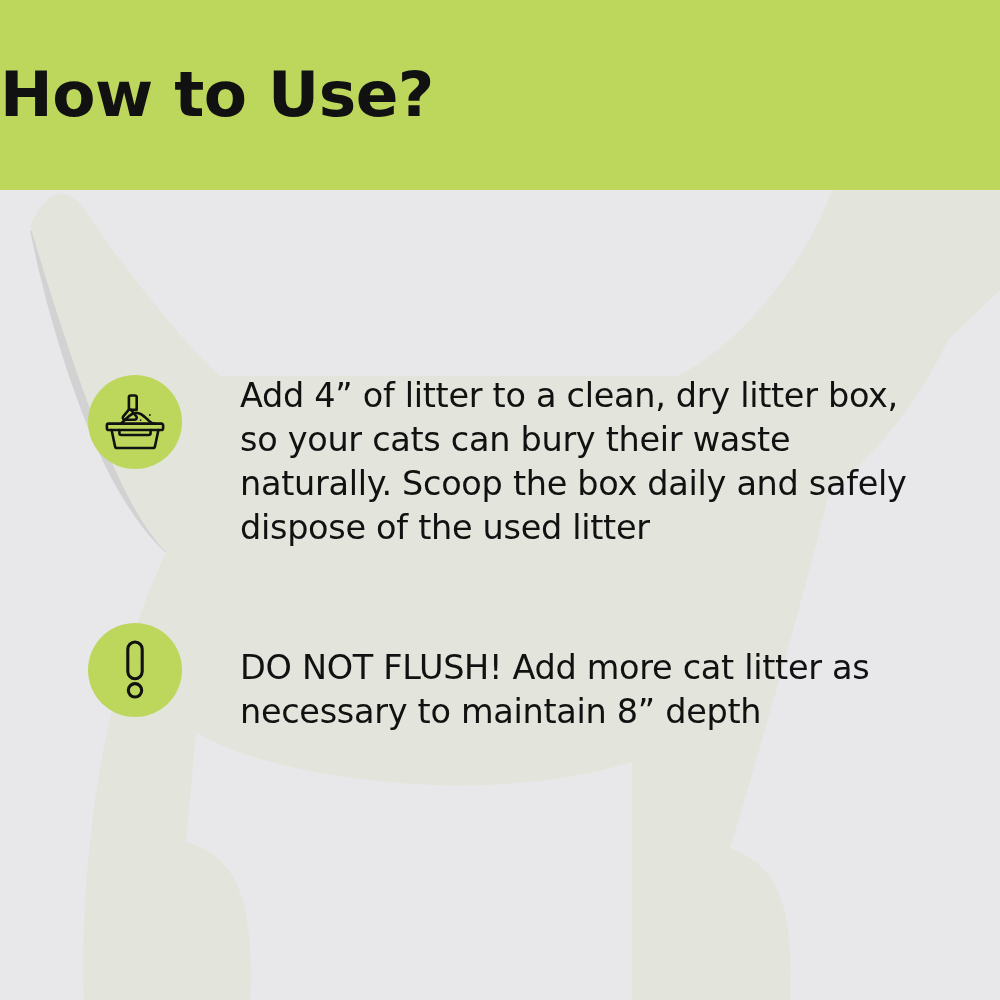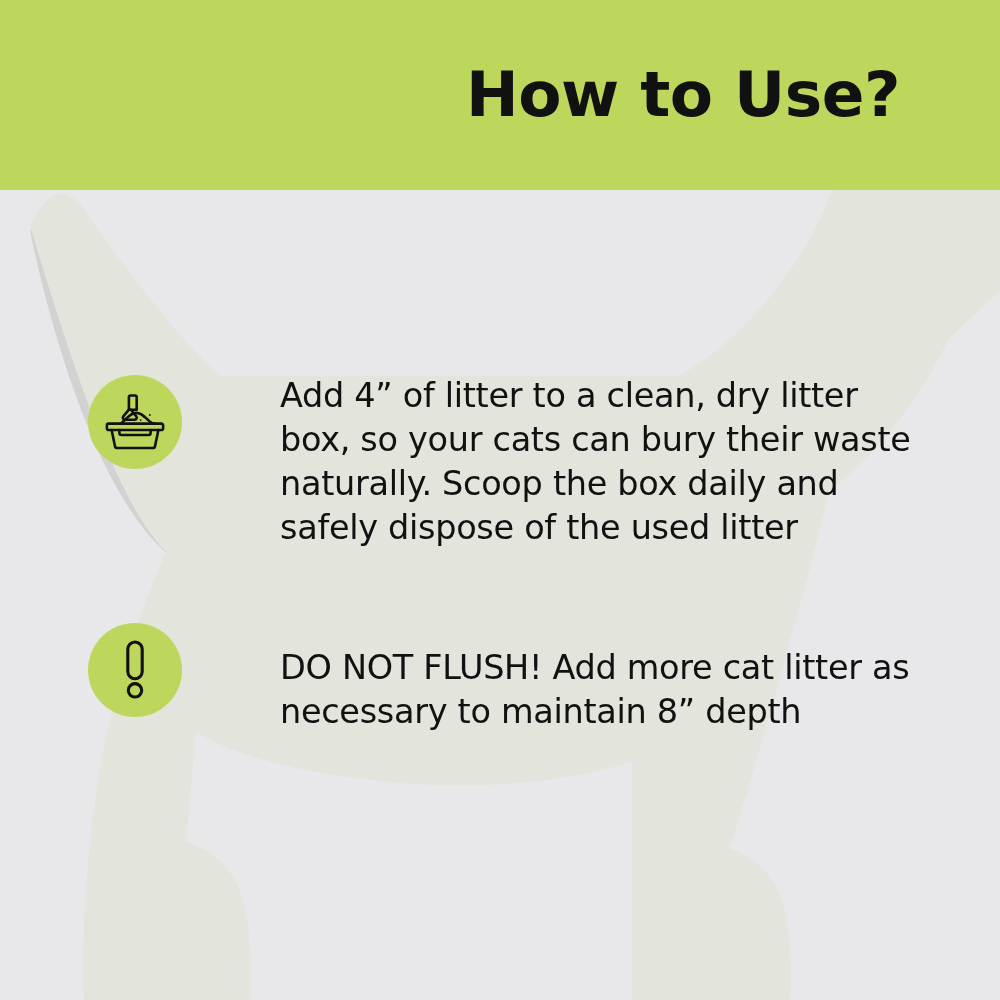--- a/index.html
+++ b/index.html
@@ -22,21 +22,21 @@
     position:absolute;
     left:0; top:0;
     width:1000px; height:190px;
     background:#bcd75c;
     z-index:5;
   }
   #page-title {
     position:absolute;
     left:0; top:0;
     width:900px;
-    text-align:right;
+    text-align:left;
     line-height:190px;
     font-size:63px;
     font-weight:bold;
     letter-spacing:-0.5px;
     color:#111111;
     font-family:"DejaVu Sans", sans-serif;
   }
 
   
   #watermark {
@@ -50,21 +50,20 @@
   #content {
     position:absolute;
     left:0; top:190px;
     width:1000px; height:810px;
     z-index:10;
   }
   .row {
     position:absolute;
     display:flex;
     align-items:flex-start;
-    gap:40px;
   }
   #row-1 { left:88px; top:185px; width:840px; }
   #row-2 { left:88px; top:433px; width:840px; }
 
   .icon-badge {
     flex:0 0 auto;
     width:94px; height:94px;
     border-radius:50%;
     background:#bcd75c;
     display:flex;

